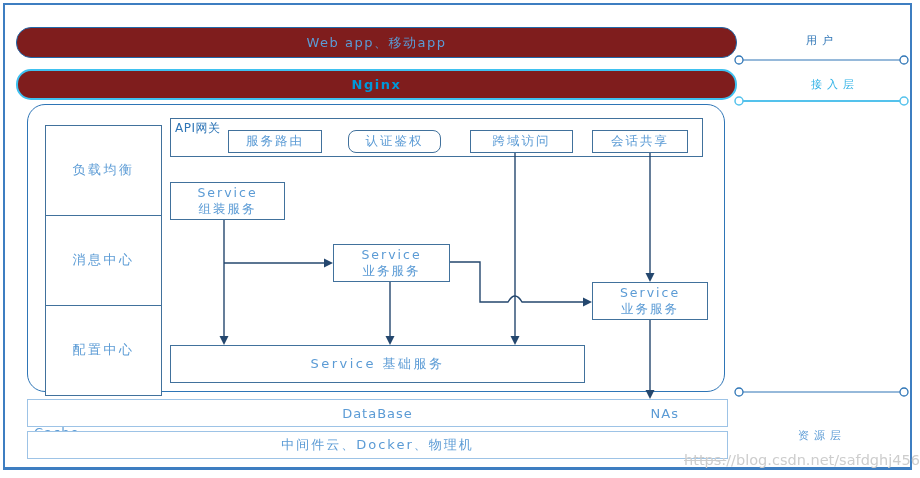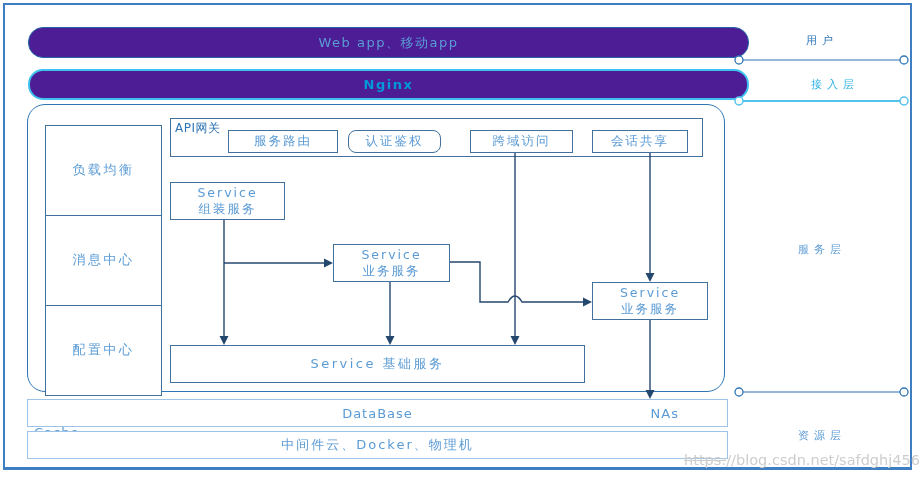--- a/index.html
+++ b/index.html
@@ -6,22 +6,22 @@
   *{box-sizing:border-box;}
   .stage{
     position:relative;width:920px;height:478px;background:#fff;overflow:hidden;
     font-family:"DejaVu Sans","Liberation Sans",sans-serif;
   }
   .outer-frame{
     position:absolute;left:3px;top:3px;width:909px;height:467px;
     border:2px solid #3E7EC1;border-bottom-width:3px;background:transparent;
   }
   .pill{
-    position:absolute;left:28px;width:721px;height:31px;border-radius:15px;
-    background:#4c1d95;display:flex;align-items:center;justify-content:center;
+    position:absolute;left:16px;width:721px;height:31px;border-radius:15px;
+    background:#7f1d1d;display:flex;align-items:center;justify-content:center;
     font-size:13px;letter-spacing:1.5px;
   }
   .pill-webapp{top:27px;border:1.6px solid #2268A8;color:#5B9BD5;}
   .pill-nginx{top:69px;border:2px solid #3FC1F0;color:#0098D8;font-weight:bold;}
   .service-container{
     position:absolute;left:27px;top:104px;width:698px;height:288px;
     border:1.6px solid #2E75B6;border-radius:18px;background:#fff;
   }
   .node{
     position:absolute;border:1.2px solid #41719C;background:#fff;color:#5B9BD5;
@@ -75,30 +75,29 @@
     <span>Web app、移动app</span>
   </div>
   <div class="layer-label lbl-user">用户</div>
 
   <div class="pill pill-nginx">
     <span>Nginx</span>
   </div>
   <div class="layer-label lbl-access">接入层</div>
 
   <div class="service-container"></div>
-  <div class="layer-label lbl-service">服务层</div>
 
   <div class="node infra-box" style="top:115px;">负载均衡</div>
   <div class="node infra-box" style="top:205px;">消息中心</div>
   <div class="node infra-box" style="top:295px;font-family:Liberation Serif, serif;">配置中心</div>
 
   <div class="api-gateway">
     <span class="api-title">API网关</span>
   </div>
-  <div class="node api-module" style="left:228px;width:110px;">服务路由</div>
+  <div class="node api-module" style="left:228px;width:94px;">服务路由</div>
   <div class="node api-module" style="left:348px;width:93px;border-radius:8px;">认证鉴权</div>
   <div class="node api-module" style="left:470px;width:103px;">跨域访问</div>
   <div class="node api-module" style="left:592px;width:96px;">会话共享</div>
 
   <div class="node svc-2line" style="left:170px;top:182px;width:115px;height:38px;">
     <span>Service</span>
     <span>组装服务</span>
   </div>
   <div class="node svc-2line" style="left:333px;top:244px;width:117px;height:38px;">
     <span>Service</span>

